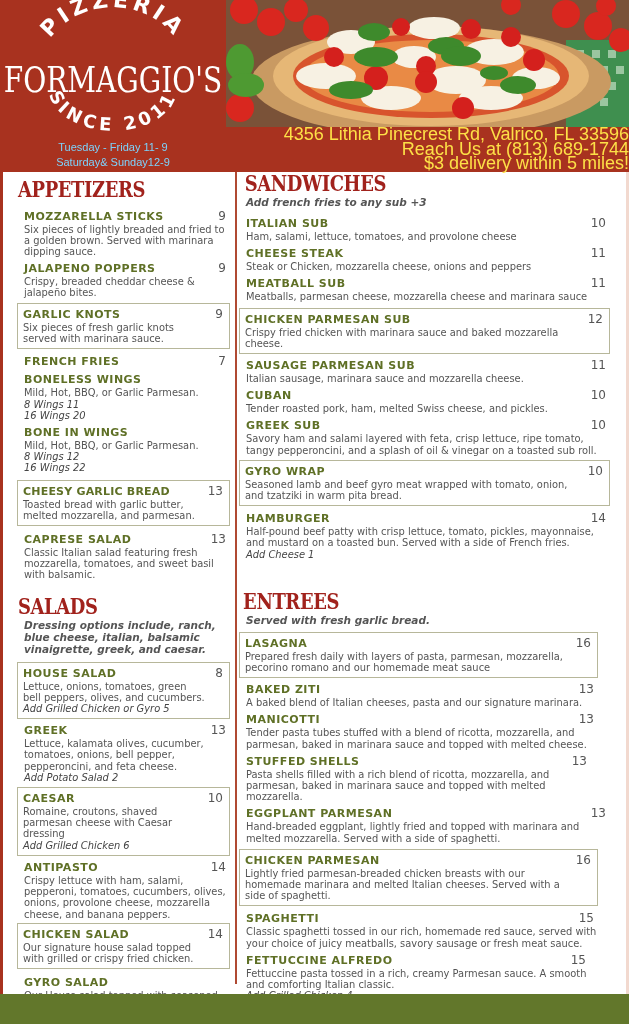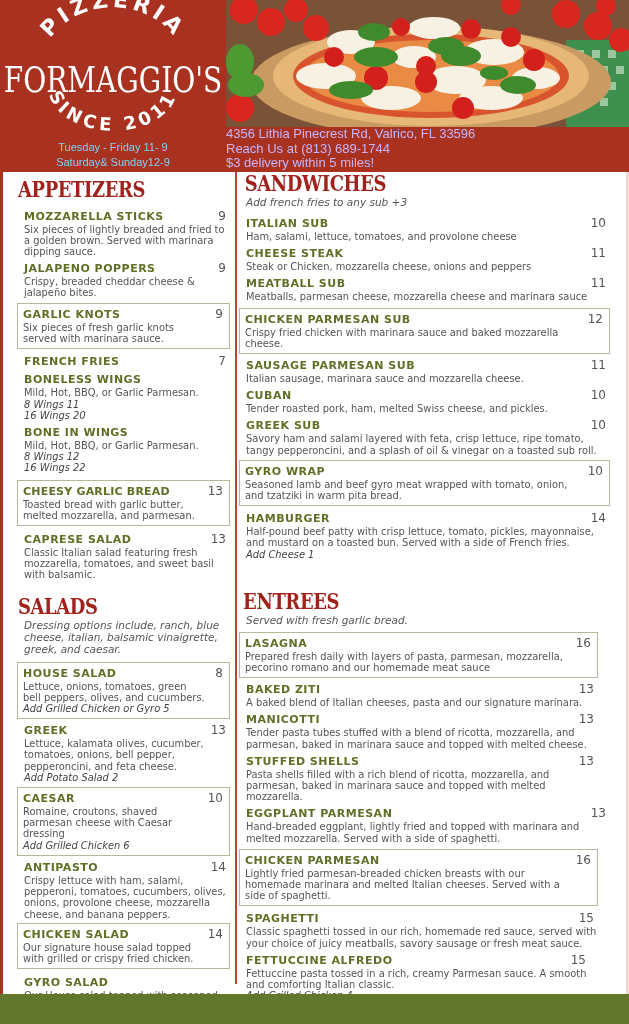--- a/index.html
+++ b/index.html
@@ -7,33 +7,33 @@
   body { position: relative; font-family: "DejaVu Sans", sans-serif; color: #4a4a4a; }
 
   
   .header { position: absolute; left: 0; top: 0; width: 629px; height: 172px; background: #a8321f; }
   .logo { position: absolute; left: 0; top: 0; width: 226px; height: 172px; }
   .logo svg { position: absolute; left: 0; top: 0; }
   .hours { position: absolute; left: 0; top: 140px; width: 226px; text-align: center; color: #7dd3fc; font-family: "Liberation Sans", sans-serif; font-size: 11px; line-height: 15px; }
   .hero { position: absolute; left: 226px; top: 0; width: 403px; height: 127px; overflow: hidden;
           background: linear-gradient(180deg,#6a4630 0%, #8a5a3a 100%); }
   .hero svg { display:block; }
-  .contact { position: absolute; left: 226px; top: 127px; width: 403px; text-align: left; color: #c4b5fd; font-family: "Liberation Sans", sans-serif; font-size: 13px; line-height: 14.5px; }
+  .contact { position: absolute; left: 226px; top: 127px; width: 403px; text-align: right; color: #fde047; font-family: "Liberation Sans", sans-serif; font-size: 18px; line-height: 14.5px; }
 
   
   .col { position: absolute; }
   .col-left { left: 18px; top: 176px; width: 212px; }
   .col-right { left: 240px; top: 170px; width: 370px; }
   .left-rule { position: absolute; left: 0; top: 172px; width: 3px; height: 822px; background: #a8321f; }
   .mid-rule { position: absolute; left: 235px; top: 172px; width: 2px; height: 812px; background: #b04a33; }
   .right-rule { position: absolute; left: 626px; top: 172px; width: 3px; height: 822px; background: #f2d9cf; }
 
   .section-title { font-family: "DejaVu Serif", serif; font-weight: bold; color: #a1221c; font-size: 23px; letter-spacing: -0.5px;
                    transform: scaleX(0.78); transform-origin: left; line-height: 26px; height: 26px; white-space: nowrap; }
-  .section-note { font-style: italic; font-size: 10.5px; line-height: 12px; color: #555; }
+  .section-note { font-style: italic; font-size: 10.5px; line-height: 12px; color: #555; font-weight: bold; }
 
   .item { position: relative; padding: 0 0 0 6px; }
   .item.boxed { border: 1.5px solid #b7b79a; padding: 3px 23px 4px 5px; margin-left: -1px; }
   .item-name { font-family: "DejaVu Sans", sans-serif; font-weight: bold; color: #5f7026; font-size: 11px; letter-spacing: 0.5px; line-height: 15px; white-space: nowrap; }
   .item-price { position: absolute; right: 4px; top: 0; font-size: 12px; color: #555; line-height: 15px; }
   .item.boxed .item-price { top: 3px; right: 6px; }
   .item-desc { font-size: 9.9px; line-height: 11.2px; color: #555; }
   .item-extra { font-size: 9.9px; line-height: 11.2px; font-style: italic; color: #444; }
 
   .footer { position: absolute; left: 0; top: 994px; width: 629px; height: 30px; background: #62772b; }
@@ -327,21 +327,21 @@
       <div class="item-price">13</div>
       <div class="item-desc">A baked blend of Italian cheeses, pasta and our signature marinara.</div>
     </div>
     <div style="height:4px"></div>
     <div class="item" style="margin-right:12px">
       <div class="item-name">MANICOTTI</div>
       <div class="item-price">13</div>
       <div class="item-desc">Tender pasta tubes stuffed with a blend of ricotta, mozzarella, and parmesan, baked in marinara sauce and topped with melted cheese.</div>
     </div>
     <div style="height:4px"></div>
-    <div class="item" style="margin-right:12px">
+    <div class="item" style="margin-right:19px">
       <div class="item-name">STUFFED SHELLS</div>
       <div class="item-price">13</div>
       <div class="item-desc">Pasta shells filled with a rich blend of ricotta, mozzarella, and parmesan, baked in marinara sauce and topped with melted mozzarella.</div>
     </div>
     <div style="height:4px"></div>
     <div class="item" style="">
       <div class="item-name">EGGPLANT PARMESAN</div>
       <div class="item-price">13</div>
       <div class="item-desc">Hand-breaded eggplant, lightly fried and topped with marinara and melted mozzarella. Served with a side of spaghetti.</div>
     </div>

